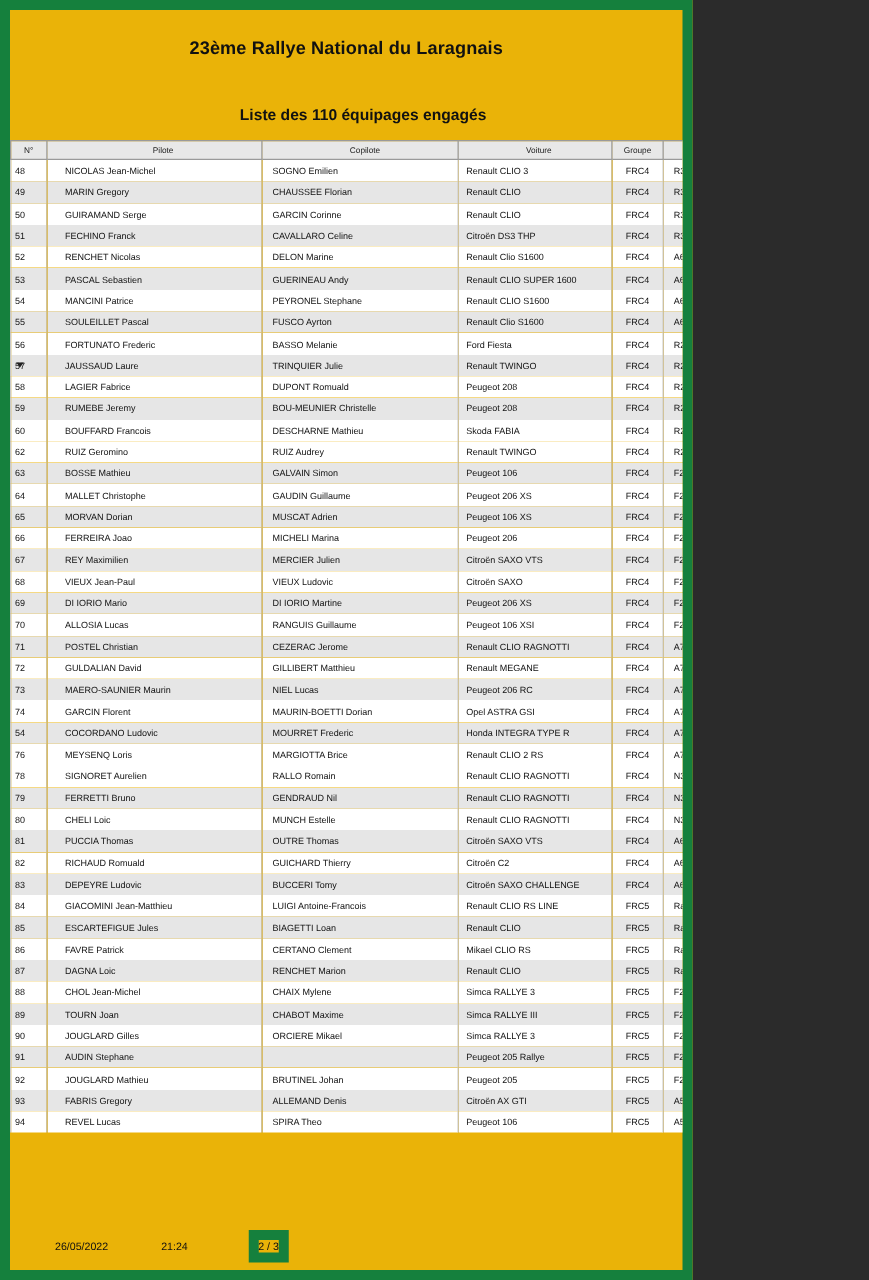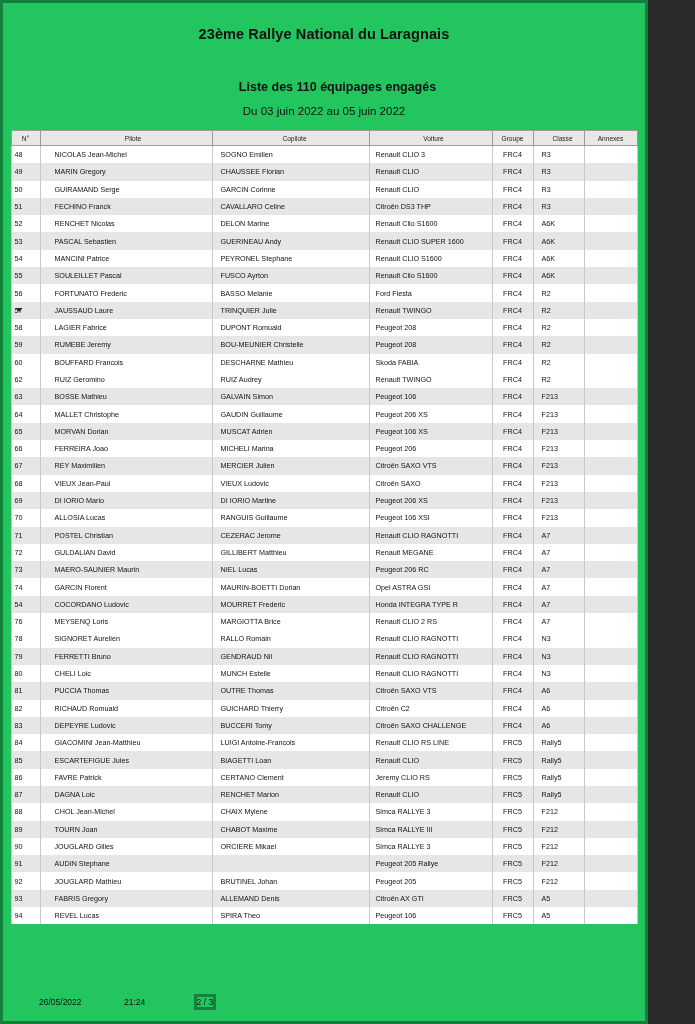--- a/index.html
+++ b/index.html
@@ -7,25 +7,25 @@
     padding: 0;
     background: #2b2b2b;
   }
   body {
     width: 695px;
     height: 1024px;
     font-family: "Liberation Sans", sans-serif;
   }
   .page {
     position: relative;
-    width: 648px;
+    width: 554px;
     height: 1024px;
-    background: #22c55e;
+    background: #eab308;
     box-sizing: border-box;
-    border: 3px solid #15803d;
+    border: 8px solid #15803d;
     overflow: hidden;
   }
   .doc-title {
     text-align: center;
     font-size: 14.5px;
     font-weight: bold;
     color: #111;
     margin-top: 23px;
     letter-spacing: 0.1px;
   }
@@ -111,21 +111,20 @@
   .footer span.time { margin-right: 46px; }
   .footer span.page { }
 </style>
 </head>
 <body>
 
 <div class="page">
 
   <div class="doc-title">23ème Rallye National du Laragnais</div>
   <div class="sub-title">Liste des 110 équipages engagés</div>
-  <div class="sub-title2">Du 03 juin 2022 au 05 juin 2022</div>
 
   <table class="entrants">
     <thead>
       <tr>
         <th class="c-num">N°</th>
         <th class="c-pilot">Pilote</th>
         <th class="c-copil">Copilote</th>
         <th class="c-voit">Voiture</th>
         <th class="c-group">Groupe</th>
         <th class="c-class">Classe</th>
@@ -454,21 +453,21 @@
           <td class="c-copil">BIAGETTI Loan</td>
           <td class="c-voit">Renault CLIO</td>
           <td class="c-group">FRC5</td>
           <td class="c-class">Rally5</td>
           <td class="c-annex"></td>
         </tr>
         <tr class="odd">
           <td class="c-num">86</td>
           <td class="c-pilot">FAVRE Patrick</td>
           <td class="c-copil">CERTANO Clement</td>
-          <td class="c-voit">Jeremy CLIO RS</td>
+          <td class="c-voit">Mikael CLIO RS</td>
           <td class="c-group">FRC5</td>
           <td class="c-class">Rally5</td>
           <td class="c-annex"></td>
         </tr>
         <tr class="even">
           <td class="c-num">87</td>
           <td class="c-pilot">DAGNA Loic</td>
           <td class="c-copil">RENCHET Marion</td>
           <td class="c-voit">Renault CLIO</td>
           <td class="c-group">FRC5</td>

